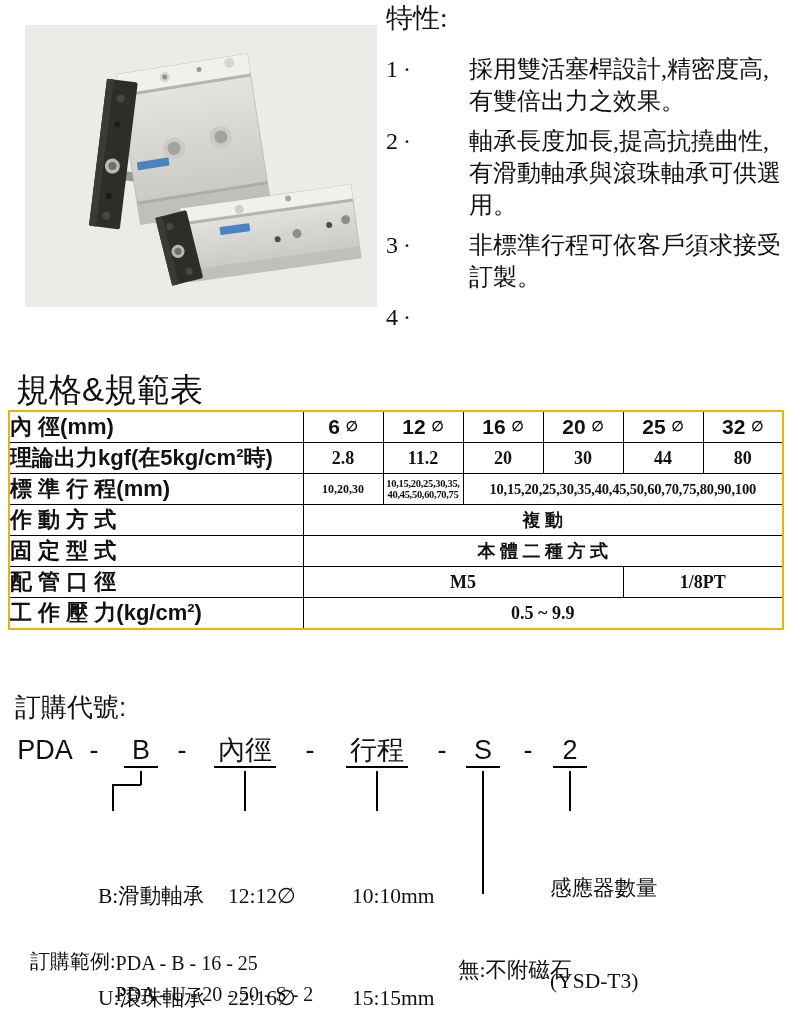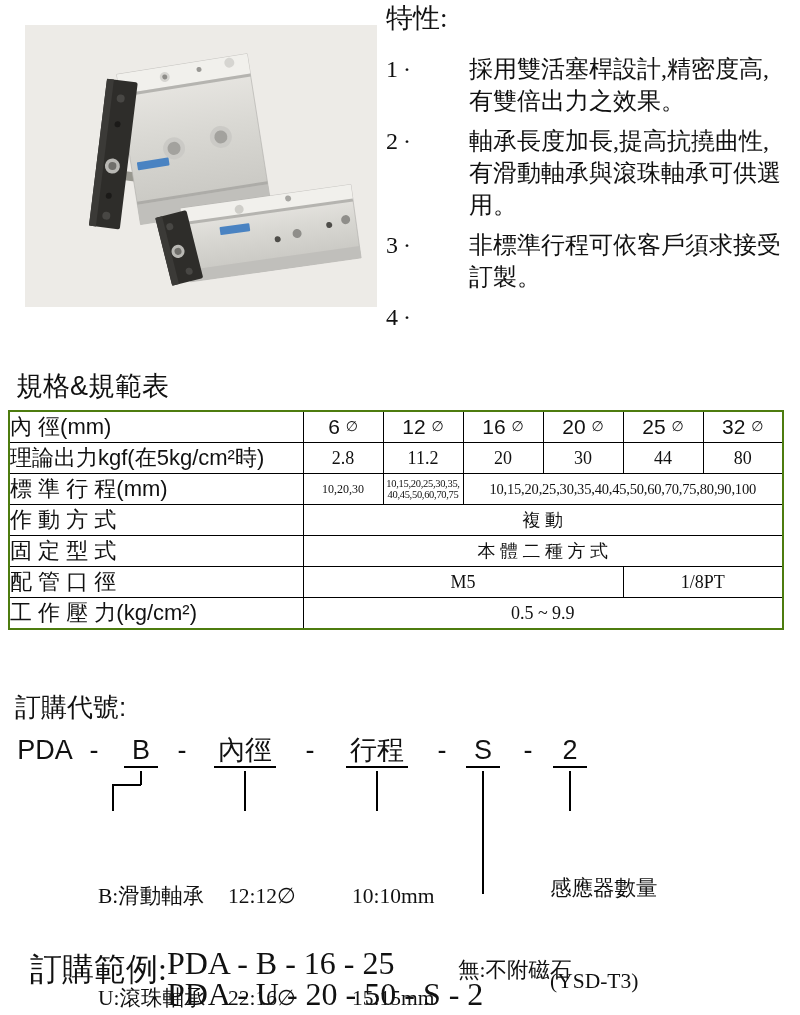--- a/index.html
+++ b/index.html
@@ -11,25 +11,25 @@
          background:#edebe7;box-shadow:inset 0 0 0 1px #dcdad6;}
 
   
   .features{position:absolute;left:386px;top:2px;width:412px;}
   .features-title{font-size:27px;line-height:32px;margin-bottom:19px;}
   .feature-item{display:flex;font-size:24px;line-height:32px;margin-bottom:8px;}
   .feature-item .marker{width:40px;flex:none;letter-spacing:5px;}
   .feature-item .ftext{width:316px;margin-left:43px;}
 
   
-  .spec-title{position:absolute;left:16px;top:368px;font-size:27px;
+  .spec-title{position:absolute;left:16px;top:368px;font-size:33px;
               font-family:"Liberation Sans",sans-serif;}
   table.spec{position:absolute;left:8px;top:410px;border-collapse:collapse;
              table-layout:fixed;text-align:center;font-size:18px;}
-  table.spec{border:2px solid #4d7c0f;}
+  table.spec{border:2px solid #eab308;font-weight:bold;}
   table.spec td{border:1px solid #000;height:30px;padding:0;overflow:hidden;}
   td.lbl{text-align:left;padding-left:5px;font-family:"Liberation Sans",sans-serif;
          font-size:22px;white-space:nowrap;}
   td.hdr{font-family:"Liberation Sans",sans-serif;font-size:21px;}
   .dia{font-size:14px;vertical-align:3px;}
   td.stroke6{font-size:12px;}
   td.small2{font-size:10.5px;line-height:11px;letter-spacing:-0.3px;}
   td.strokewide{font-size:14.5px;letter-spacing:-0.2px;}
 
   
@@ -50,21 +50,21 @@
   .l-bore{left:244px;top:81px;width:1.5px;height:40px}
   .l-stroke{left:376px;top:81px;width:1.5px;height:40px}
   .l-s{left:482px;top:81px;width:1.5px;height:123px}
   .l-2{left:569px;top:81px;width:1.5px;height:40px}
   .legend{position:absolute;font-size:21.5px;line-height:34px;white-space:pre;}
   .lg-bearing{left:98px;top:121px;}
   .lg-bore{left:228px;top:121px;}
   .lg-stroke{left:352px;top:121px;}
   .lg-sensor{left:550px;top:121px;line-height:31px;}
   .lg-magnet{left:458px;top:203px;line-height:31px;}
-  .examples{position:absolute;left:30px;top:258px;display:flex;font-size:32px;}
+  .examples{position:absolute;left:30px;top:258px;display:flex;font-size:20px;}
   .ex-lines div{line-height:31px;}
 </style>
 </head>
 <body>
 
 <div class="page">
 
   <div class="photo">
     <svg width="352" height="282" viewBox="0 0 352 282">
       <defs>

